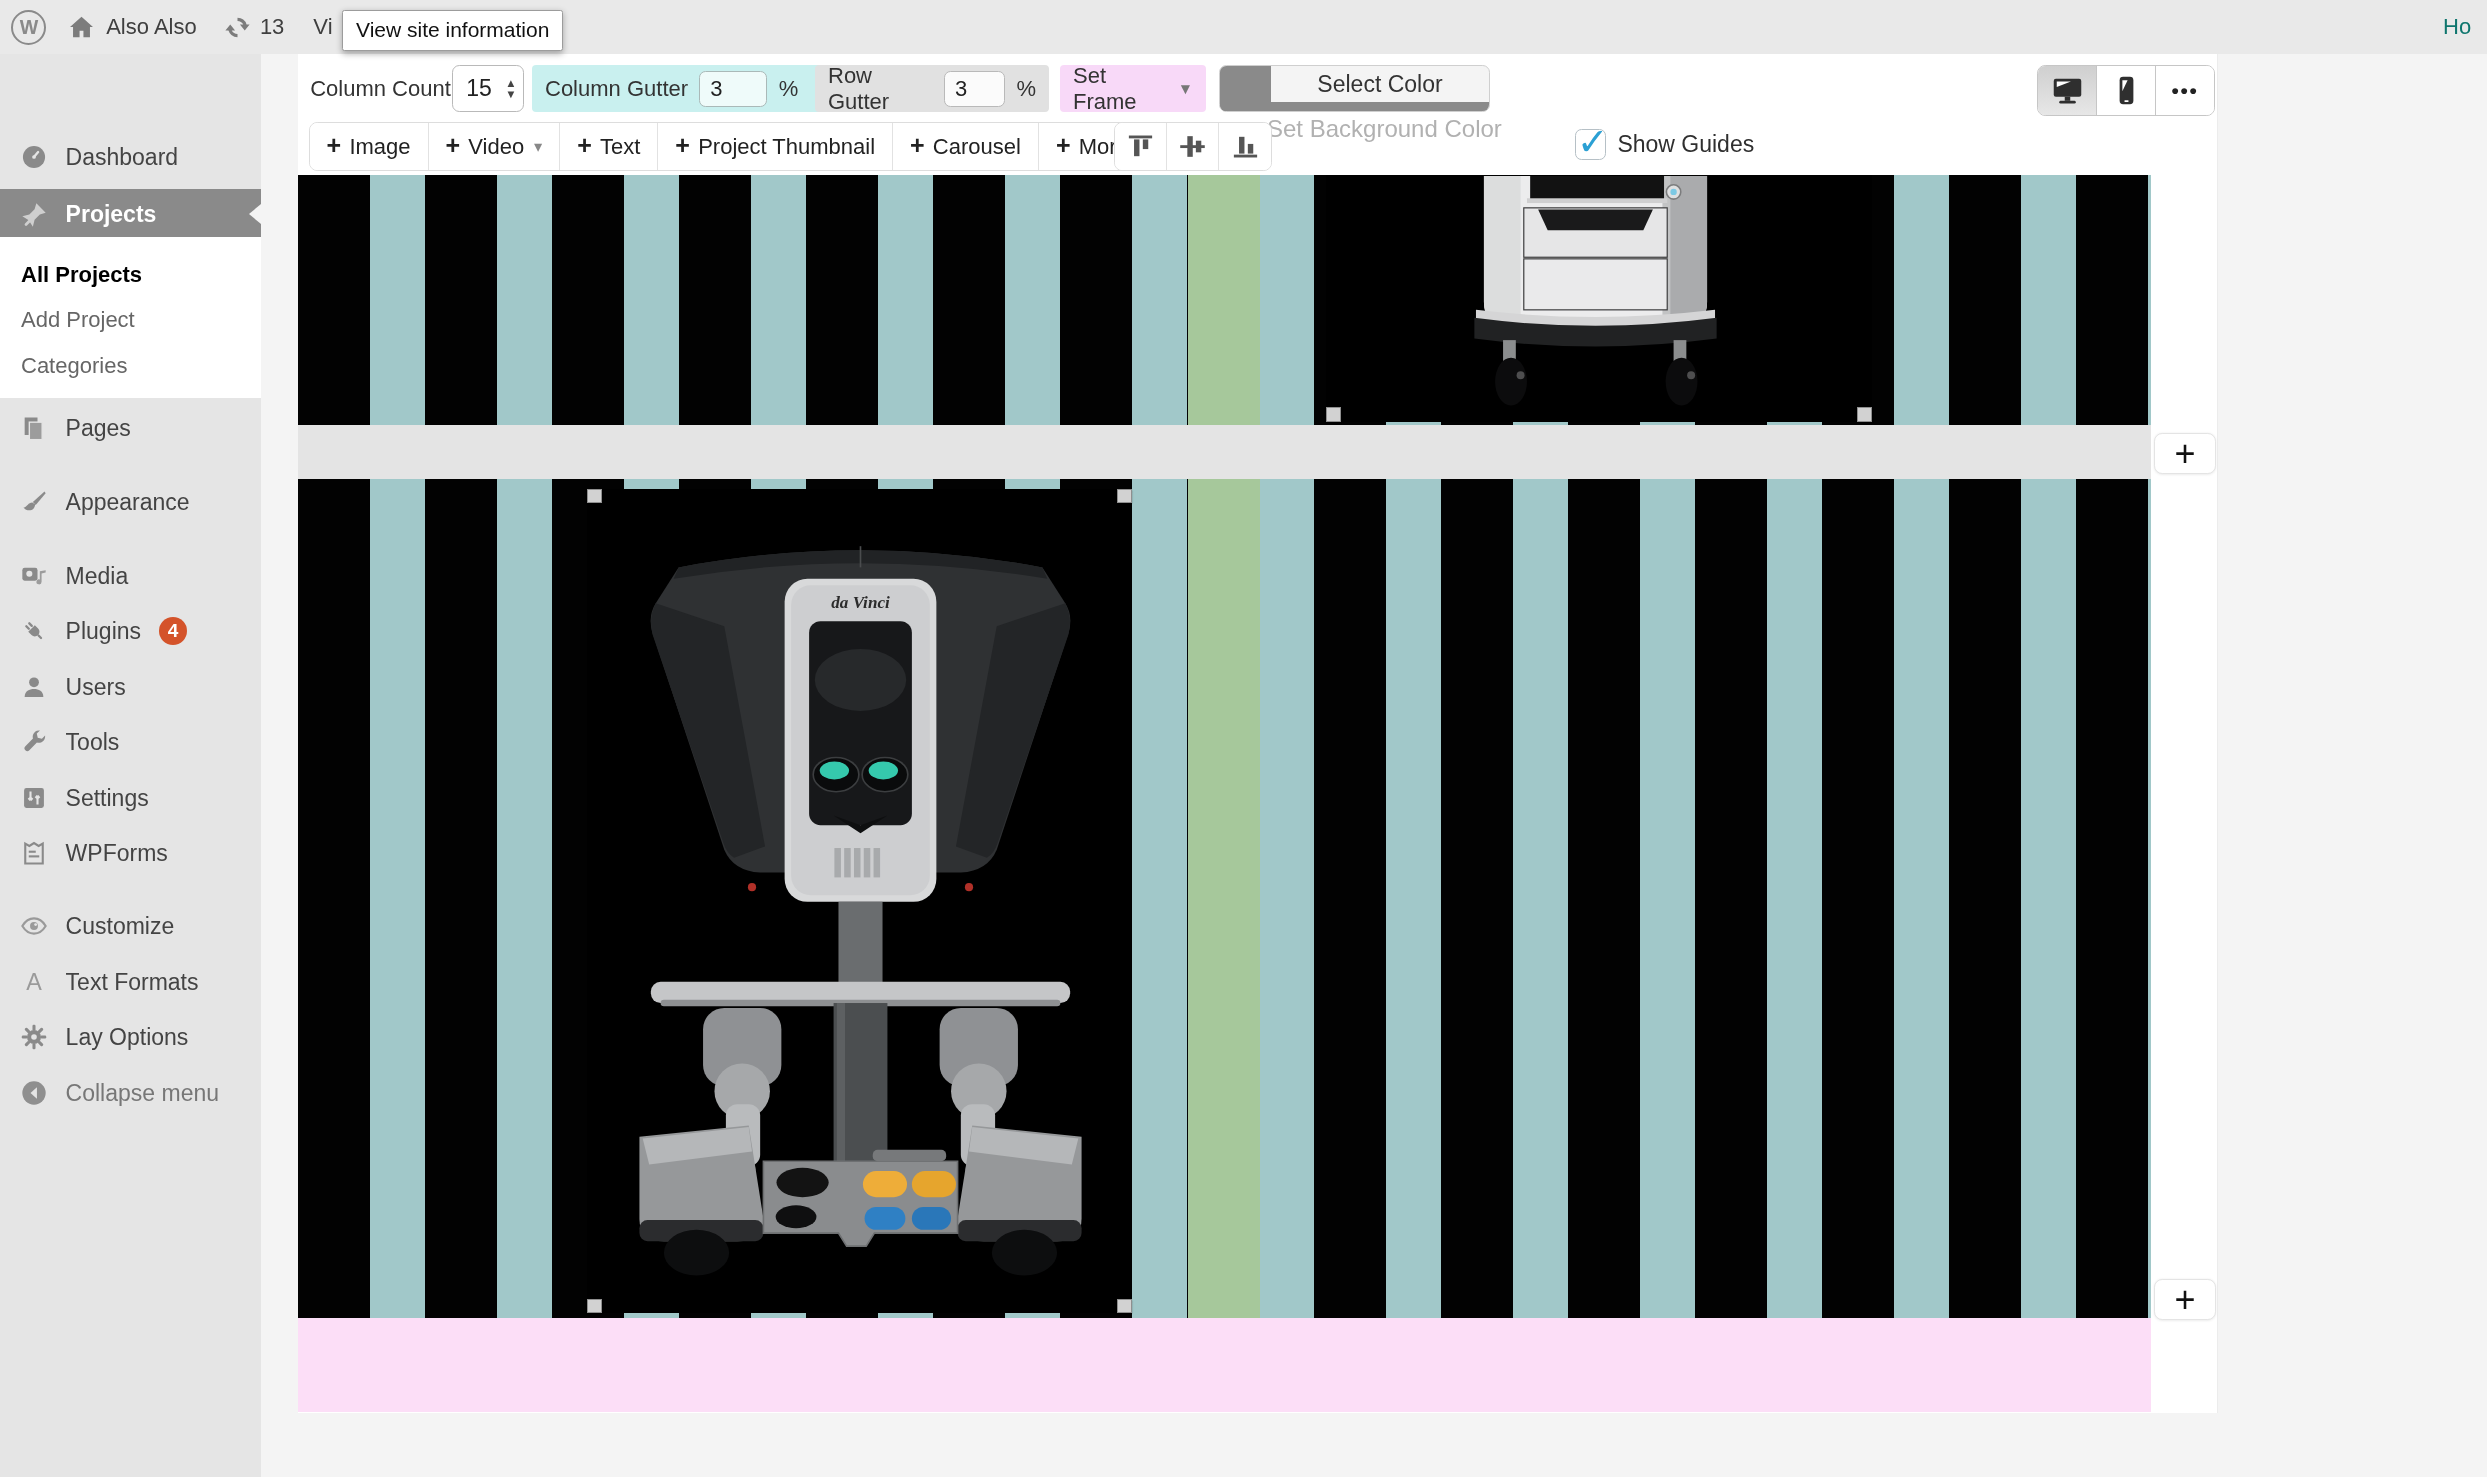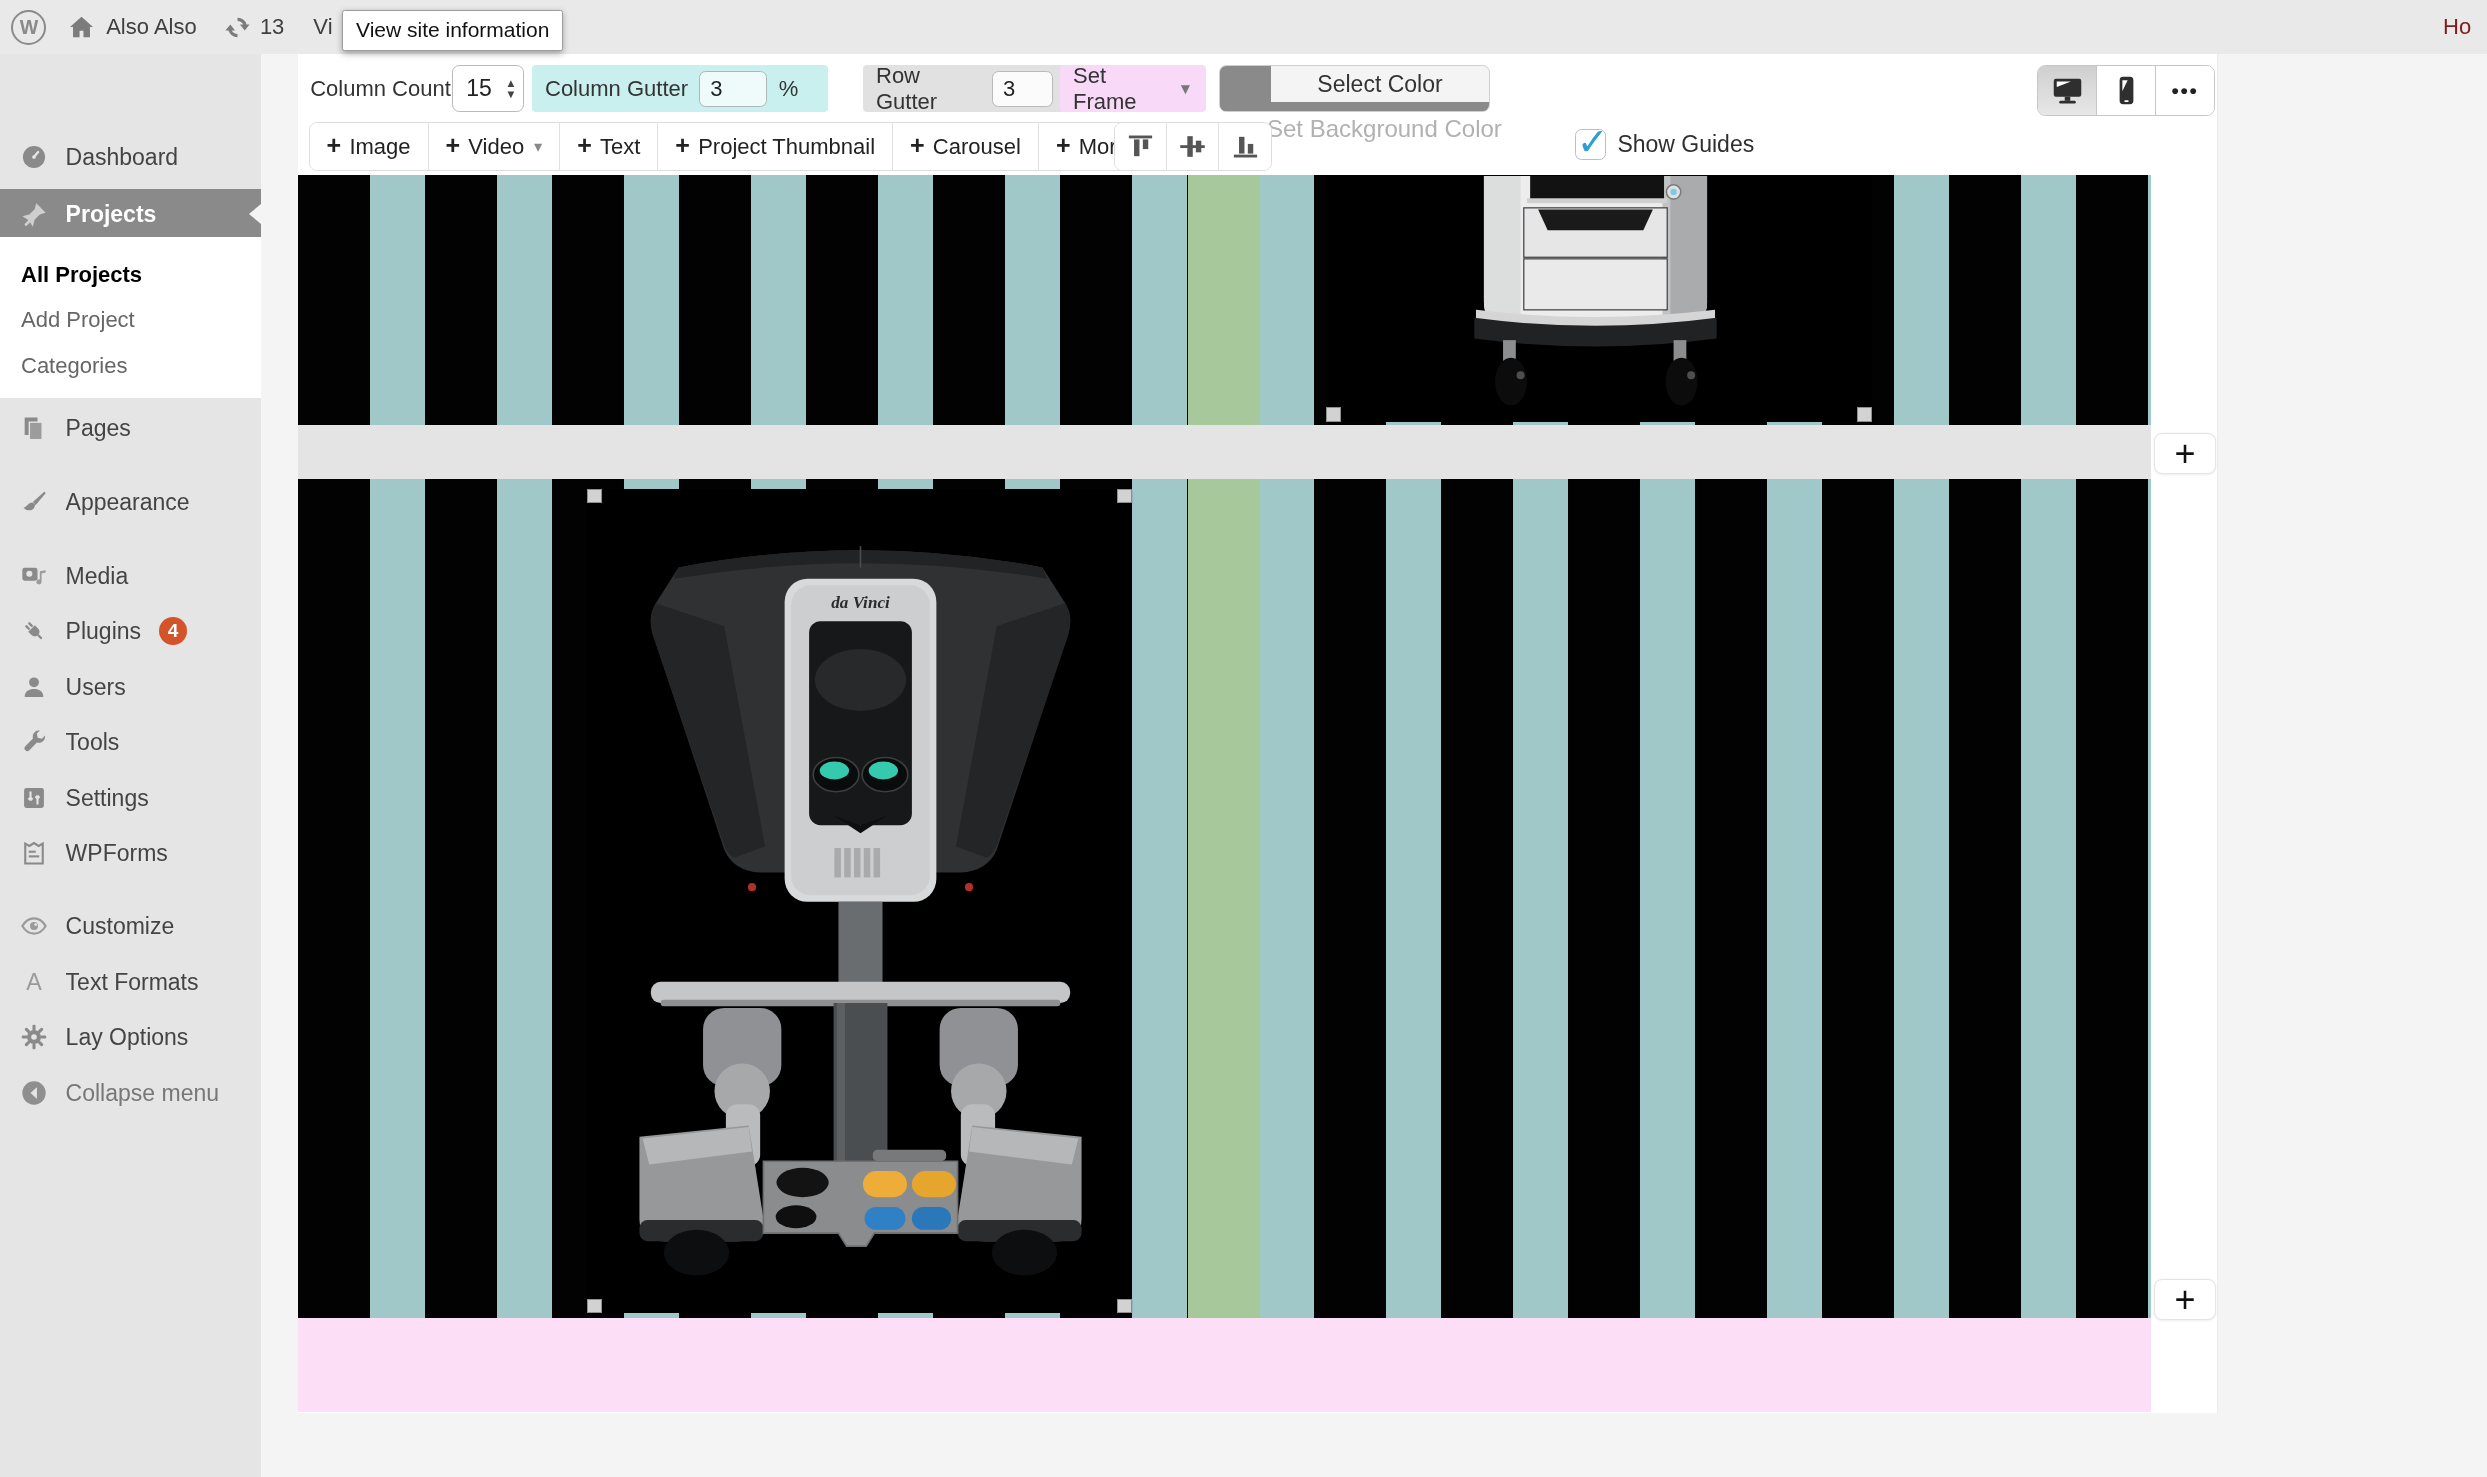--- a/index.html
+++ b/index.html
@@ -10,21 +10,21 @@
     -webkit-font-smoothing:antialiased;
   }
   .abs{position:absolute;}
 
   
   #topbar{left:0;top:0;width:2487px;height:54px;background:#e9e9e9;display:flex;align-items:center;color:#3f3f3f;font-size:22px;}
   #topbar .bar-item{display:flex;align-items:center;height:54px;}
   .wp-ring{width:31px;height:31px;border:2.4px solid #8a8a8a;border-radius:50%;display:flex;align-items:center;justify-content:center;color:#8a8a8a;font-weight:bold;font-size:19.6px;margin-left:11.4px;}
   .bar-ico{width:29px;height:29px;flex:none;}
   #tooltip{left:342px;top:9.8px;height:39px;background:#ffffff;border:1.6px solid #9c9c9c;border-radius:2.4px;box-shadow:0 2.4px 6.5px rgba(0,0,0,.3);font-size:21px;color:#111;display:flex;align-items:center;padding:0 13px;white-space:nowrap;z-index:50;}
-  #howdy-clip{left:2443px;top:0;height:54px;display:flex;align-items:center;font-size:22px;color:#7f1d1d;}
+  #howdy-clip{left:2443px;top:0;height:54px;display:flex;align-items:center;font-size:22px;color:#0f766e;}
 
   
   #sidebar{left:0;top:54px;width:261px;height:1424px;background:#e5e5e5;}
   .side-item{position:absolute;left:0;width:261px;height:52px;display:flex;align-items:center;gap:18px;padding-left:19.6px;box-sizing:border-box;color:#444;font-size:23px;cursor:pointer;}
   .side-item .sicon{width:28px;height:28px;flex:none;}
   .side-item.active{background:#8a8a8a;color:#fff;font-weight:bold;height:51px;}
   .side-item.active .notch{position:absolute;right:0;top:50%;margin-top:-10.6px;width:0;height:0;border-top:10.6px solid transparent;border-bottom:10.6px solid transparent;border-right:12.2px solid #f4f4f4;}
   #submenu{position:absolute;left:0;top:183px;width:261px;height:161px;background:#ffffff;}
   .sub-item{position:absolute;left:0;width:261px;height:46px;display:flex;align-items:center;padding-left:21px;box-sizing:border-box;font-size:22px;color:#666;cursor:pointer;}
   .sub-item.current{font-weight:bold;color:#000;}
@@ -35,21 +35,21 @@
 
   
   .tb-label{font-size:22px;color:#333;}
   #tb-row1{position:absolute;left:0;top:11.4px;width:1920px;height:47px;}
   #col-count-label{left:12.2px;top:0;line-height:47px;}
   #stepper{left:154px;top:0;width:72px;height:47px;border:1.6px solid #b9b9b9;border-radius:7.3px;background:#fff;box-sizing:border-box;display:flex;align-items:center;}
   #stepper .val{flex:1;text-align:center;font-size:23px;color:#222;}
   #stepper .arrows{display:flex;flex-direction:column;align-items:center;margin-right:6.5px;font-size:11.4px;color:#444;line-height:10.6px;}
   .chip{position:absolute;top:0;height:47px;display:flex;align-items:center;gap:11.4px;padding:0 13px;box-sizing:border-box;border-radius:4.1px;}
   #chip-cgutter{left:234px;width:296px;background:#c9f0ef;}
-  #chip-rgutter{left:517px;width:234px;background:#e1e1e1;margin-left:48px;}
+  #chip-rgutter{left:517px;width:234px;background:#e1e1e1;}
   #chip-frame{left:762px;width:146px;background:#f8d9f8;justify-content:center;gap:9.8px;cursor:pointer;}
   .mini-input{height:36px;border-radius:6.5px;border:1.6px solid #aab9b8;background:#effbfa;font-size:22px;color:#222;display:flex;align-items:center;padding-left:9.8px;box-sizing:border-box;}
   #chip-rgutter .mini-input{background:#fbfbfb;border-color:#b9b9b9;}
   .pct{font-size:22px;color:#333;}
   .caret-sm{font-size:15.5px;color:#777;}
   #select-color{left:921px;top:0;width:271px;height:47px;border-radius:7.3px;background:#f4f4f4;border:0.8px solid #cfcfcf;box-sizing:border-box;overflow:hidden;cursor:pointer;}
   #select-color .swatch{position:absolute;left:0;top:0;width:51px;height:100%;background:#8a8a8a;}
   #select-color .bbar{position:absolute;left:0;bottom:0;width:100%;height:9.8px;background:#8a8a8a;}
   #select-color .lbl{position:absolute;left:51px;right:0;top:0;bottom:8.2px;display:flex;align-items:center;justify-content:center;font-size:23px;color:#333;}
 

